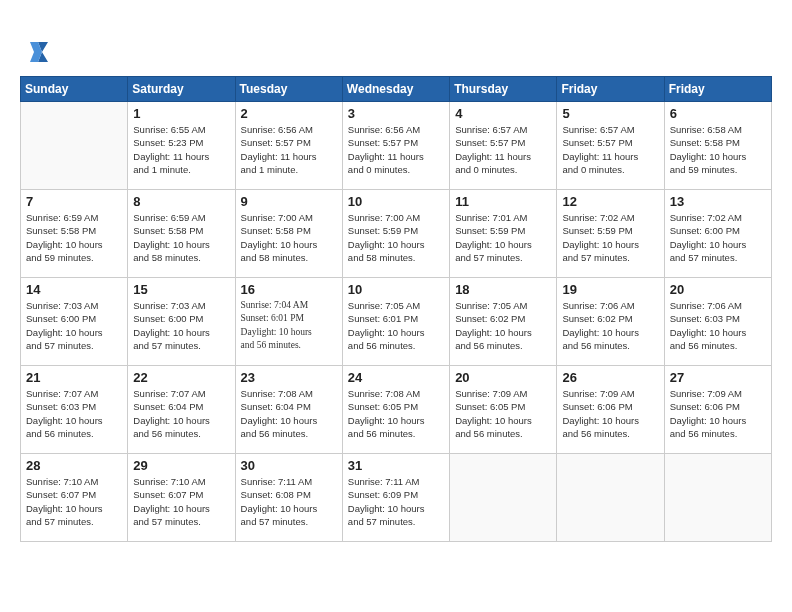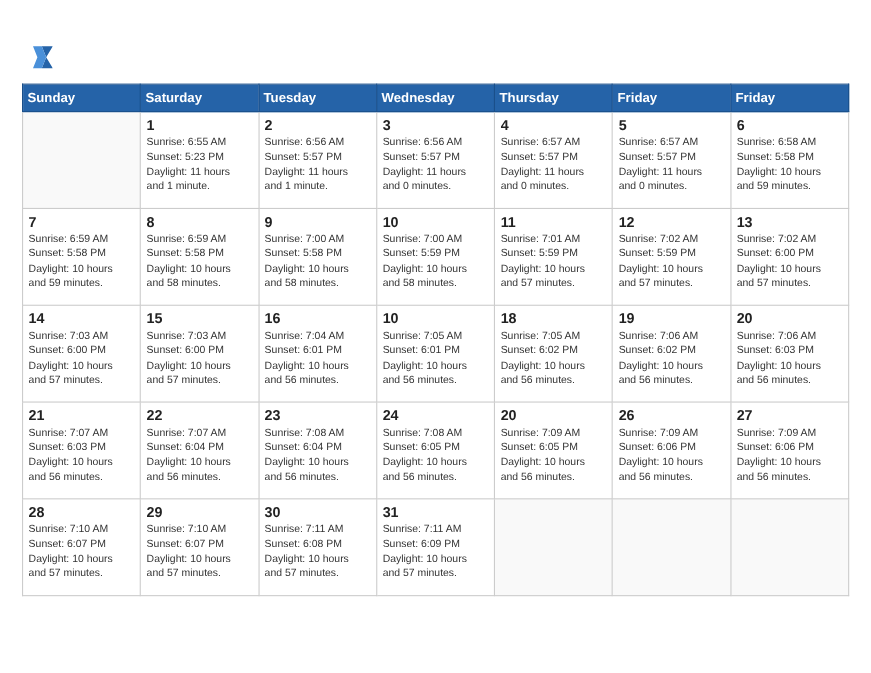--- a/index.html
+++ b/index.html
@@ -236,21 +236,21 @@
           </td>
           <td>
             <span class="day-number">15</span>
             <div class="day-info" style="white-space: pre-line;">Sunrise: 7:03 AM
 Sunset: 6:00 PM
 Daylight: 10 hours
 and 57 minutes.</div>
           </td>
           <td>
             <span class="day-number">16</span>
-            <div class="day-info" style="white-space: pre-line;">Sunrise: 7:04 AM
+            <div class="day-info" style="white-space: pre-line; font-family: Liberation Serif, serif;">Sunrise: 7:04 AM
 Sunset: 6:01 PM
 Daylight: 10 hours
 and 56 minutes.</div>
           </td>
           <td>
             <span class="day-number">10</span>
             <div class="day-info" style="white-space: pre-line;">Sunrise: 7:05 AM
 Sunset: 6:01 PM
 Daylight: 10 hours
 and 56 minutes.</div>

